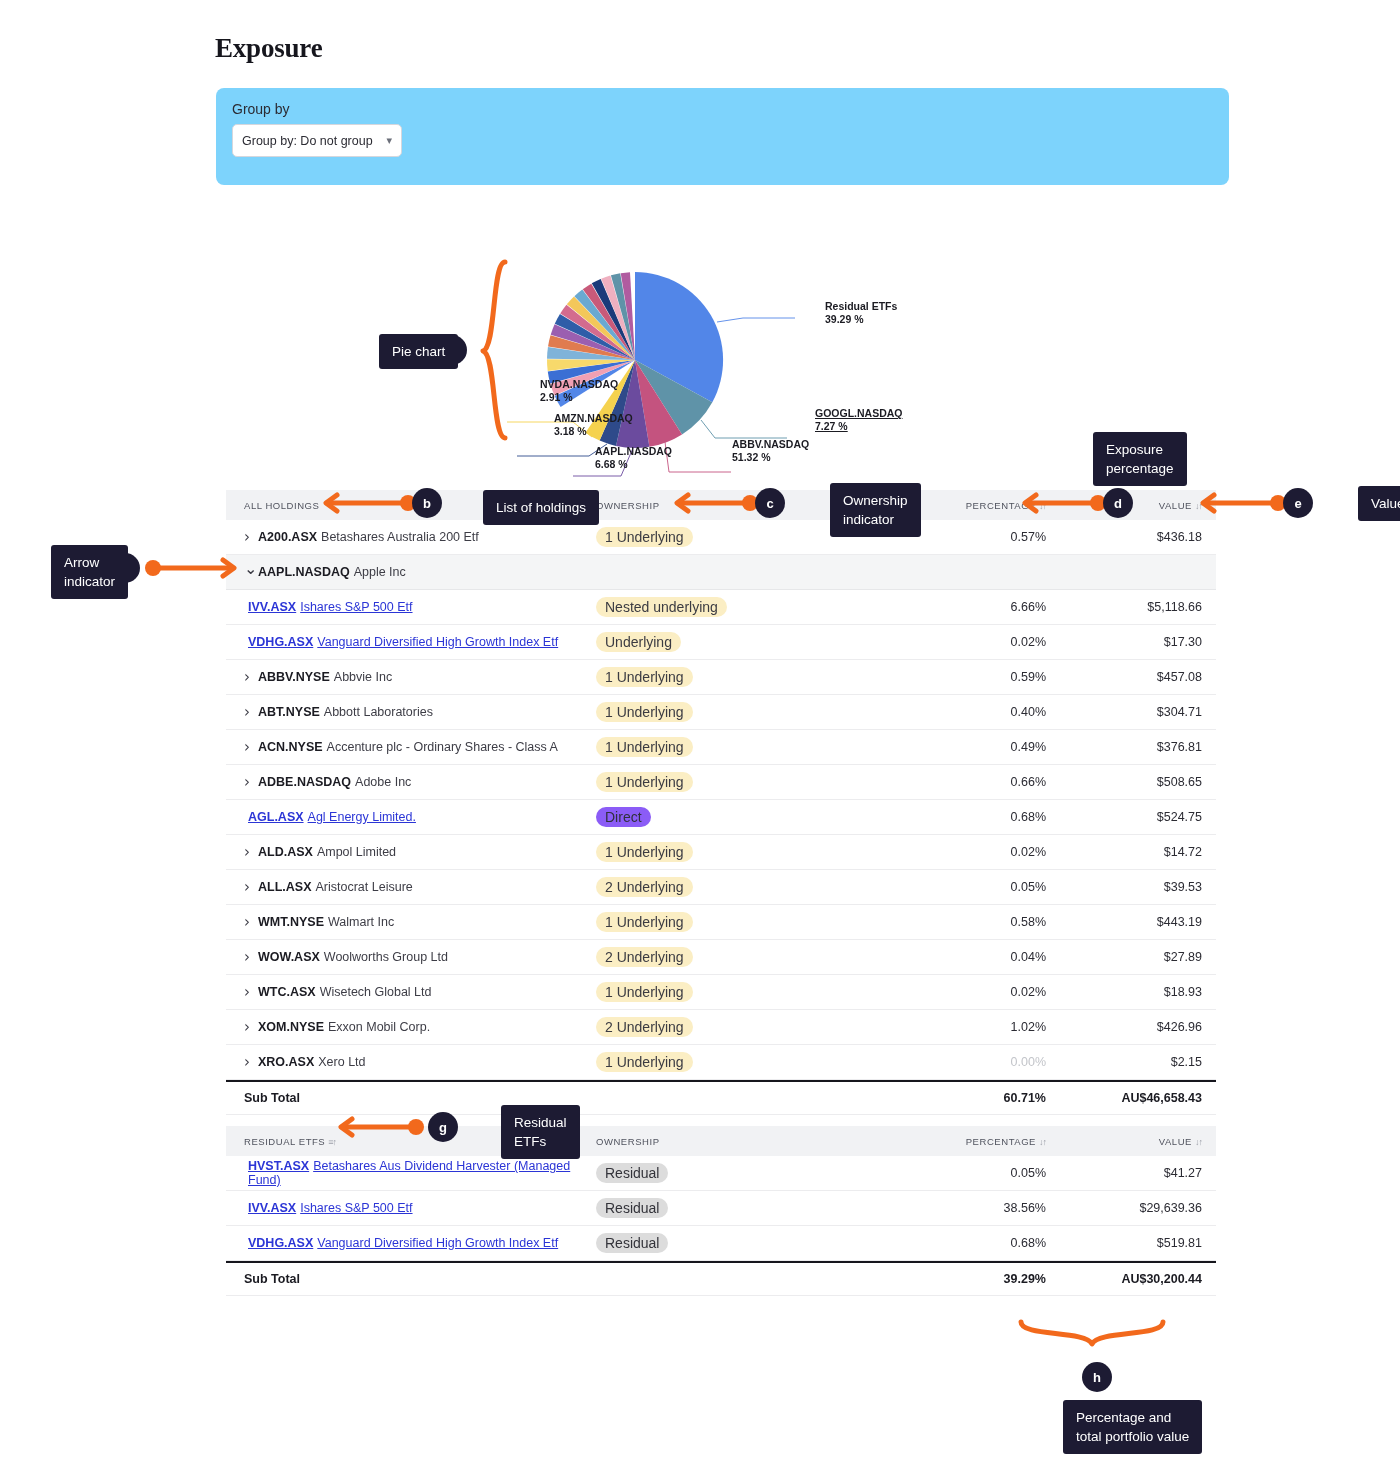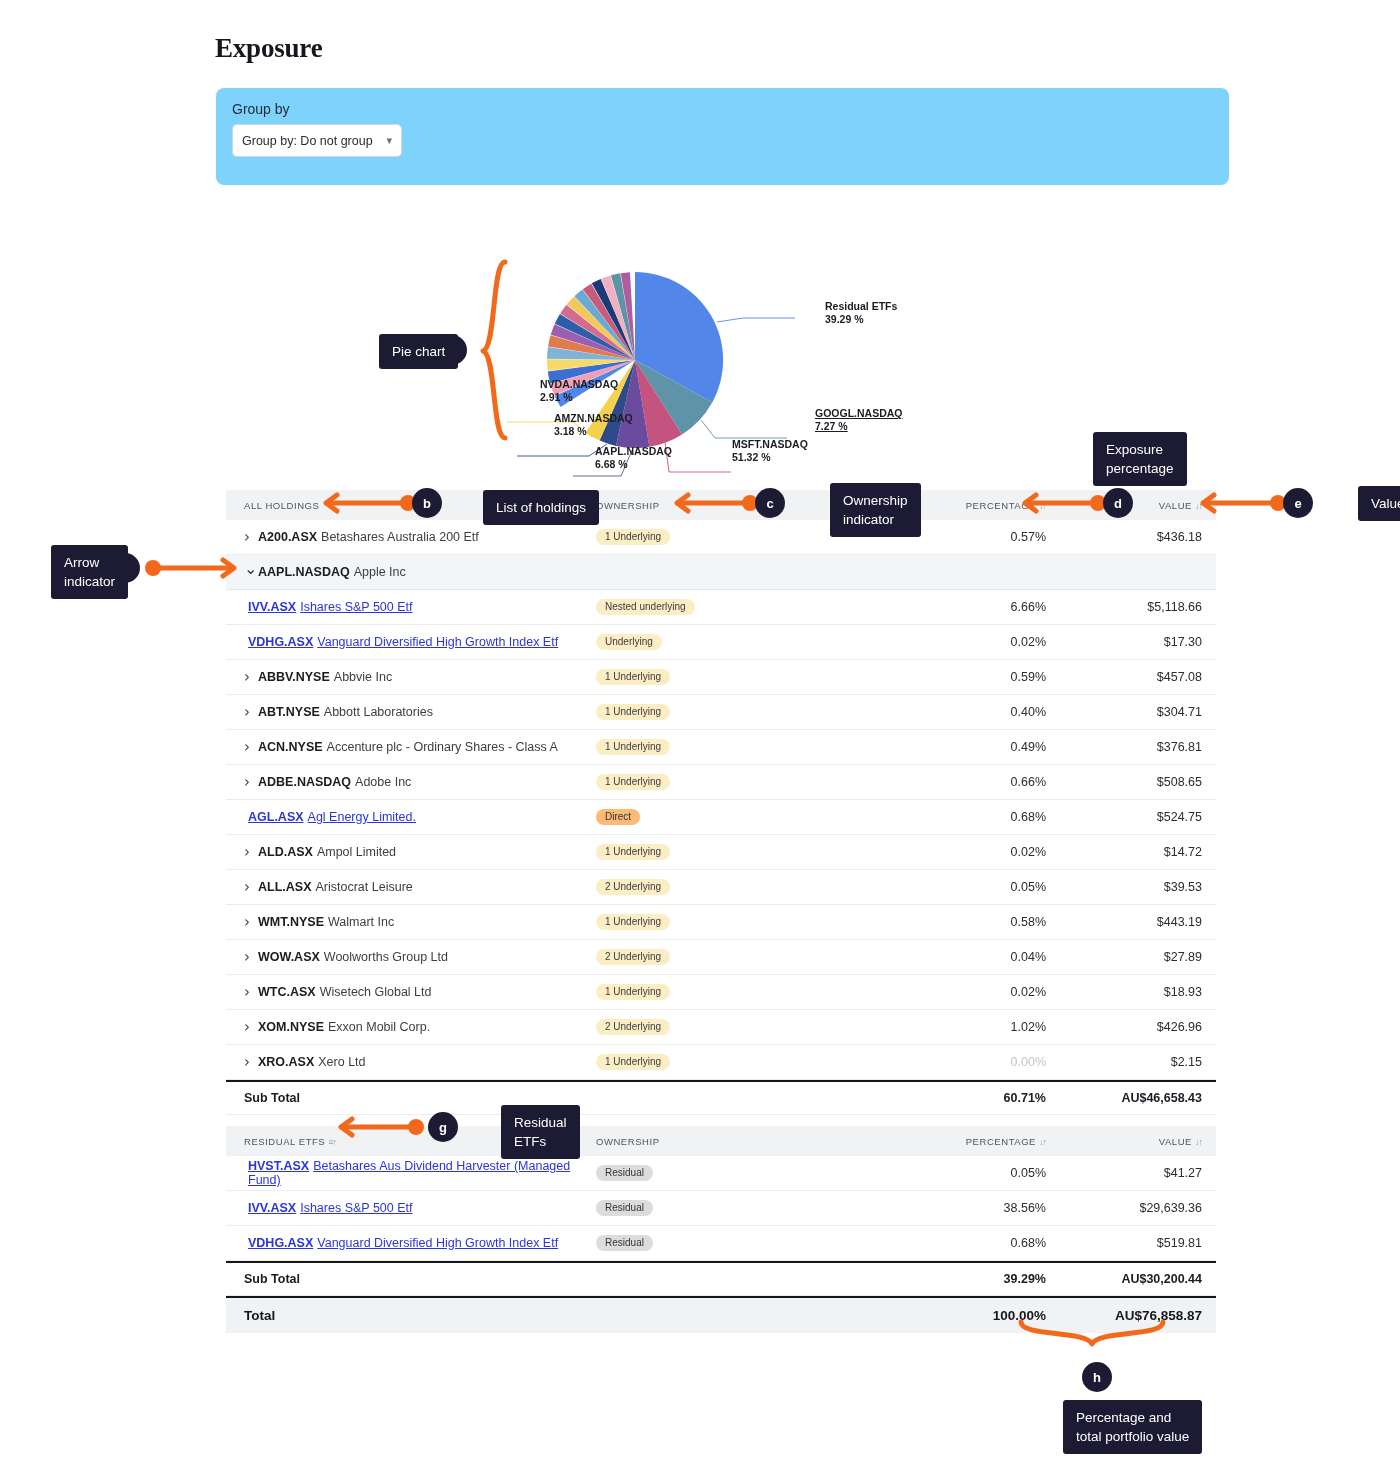--- a/index.html
+++ b/index.html
@@ -133,27 +133,27 @@
   .tname { color: #3d3d46; margin-left: 4px; }
 
   .lnk { color: #2b35d6; text-decoration: underline; }
   .lnk .tick { color: #2b35d6; font-weight: bold; }
   .lnk .tname { color: #2b35d6; margin-left: 4px; }
 
   .pill {
     display: inline-block;
     padding: 3px 9px;
     border-radius: 10px;
-    font-size: 10px;
+    font-size: 14px;
     line-height: 1;
     color: #3b3b42;
     background: #fbeec4;
     white-space: nowrap;
   }
-  .pill.direct   { background: #fdba74; color: #30303c; }
+  .pill.direct   { background: #8b5cf6; color: #30303c; }
   .pill.residual { background: #dcdcdc; color: #33333a; }
 
   .muted { color: #c3c5ca; }
 
   .subtotal {
     display: flex;
     align-items: center;
     height: 35px;
     border-top: 2px solid #16161d;
     border-bottom: 1px solid #ececee;
@@ -268,21 +268,21 @@
 
     <div class="pie-label" style="left:325px; top:50px;">
       <div>Residual ETFs</div>
       <div>39.29 %</div>
     </div>
     <div class="pie-label" style="left:315px; top:157px;text-decoration:underline;">
       <div>GOOGL.NASDAQ</div>
       <div>7.27 %</div>
     </div>
     <div class="pie-label" style="left:232px; top:188px;">
-      <div>MSFT.NASDAQ</div>
+      <div>ABBV.NASDAQ</div>
       <div>51.32 %</div>
     </div>
     <div class="pie-label" style="left:95px; top:195px;">
       <div>AAPL.NASDAQ</div>
       <div>6.68 %</div>
     </div>
     <div class="pie-label" style="left:54px; top:162px;">
       <div>AMZN.NASDAQ</div>
       <div>3.18 %</div>
     </div>
@@ -502,26 +502,20 @@
         </div>
       </div>
 
     <div class="subtotal">
       <div class="col-name">Sub Total</div>
       <div class="col-own"></div>
       <div class="col-pct">39.29%</div>
       <div class="col-val">AU$30,200.44</div>
     </div>
 
-    <div class="totalrow">
-      <div class="col-name">Total</div>
-      <div class="col-own"></div>
-      <div class="col-pct">100.00%</div>
-      <div class="col-val">AU$76,858.87</div>
-    </div>
   </div>
 
   <svg class="ann-svg">
     <g stroke="#f2691c" stroke-width="5" fill="none" stroke-linecap="round" stroke-linejoin="round">
 
       <path d="M505,262 C492,262 496,348 483,351 C496,354 492,437 505,438" stroke-width="5"></path>
 
       <path d="M405,503 L327,503"></path>
       <path d="M337,495 L326,503 L337,511"></path>
 

